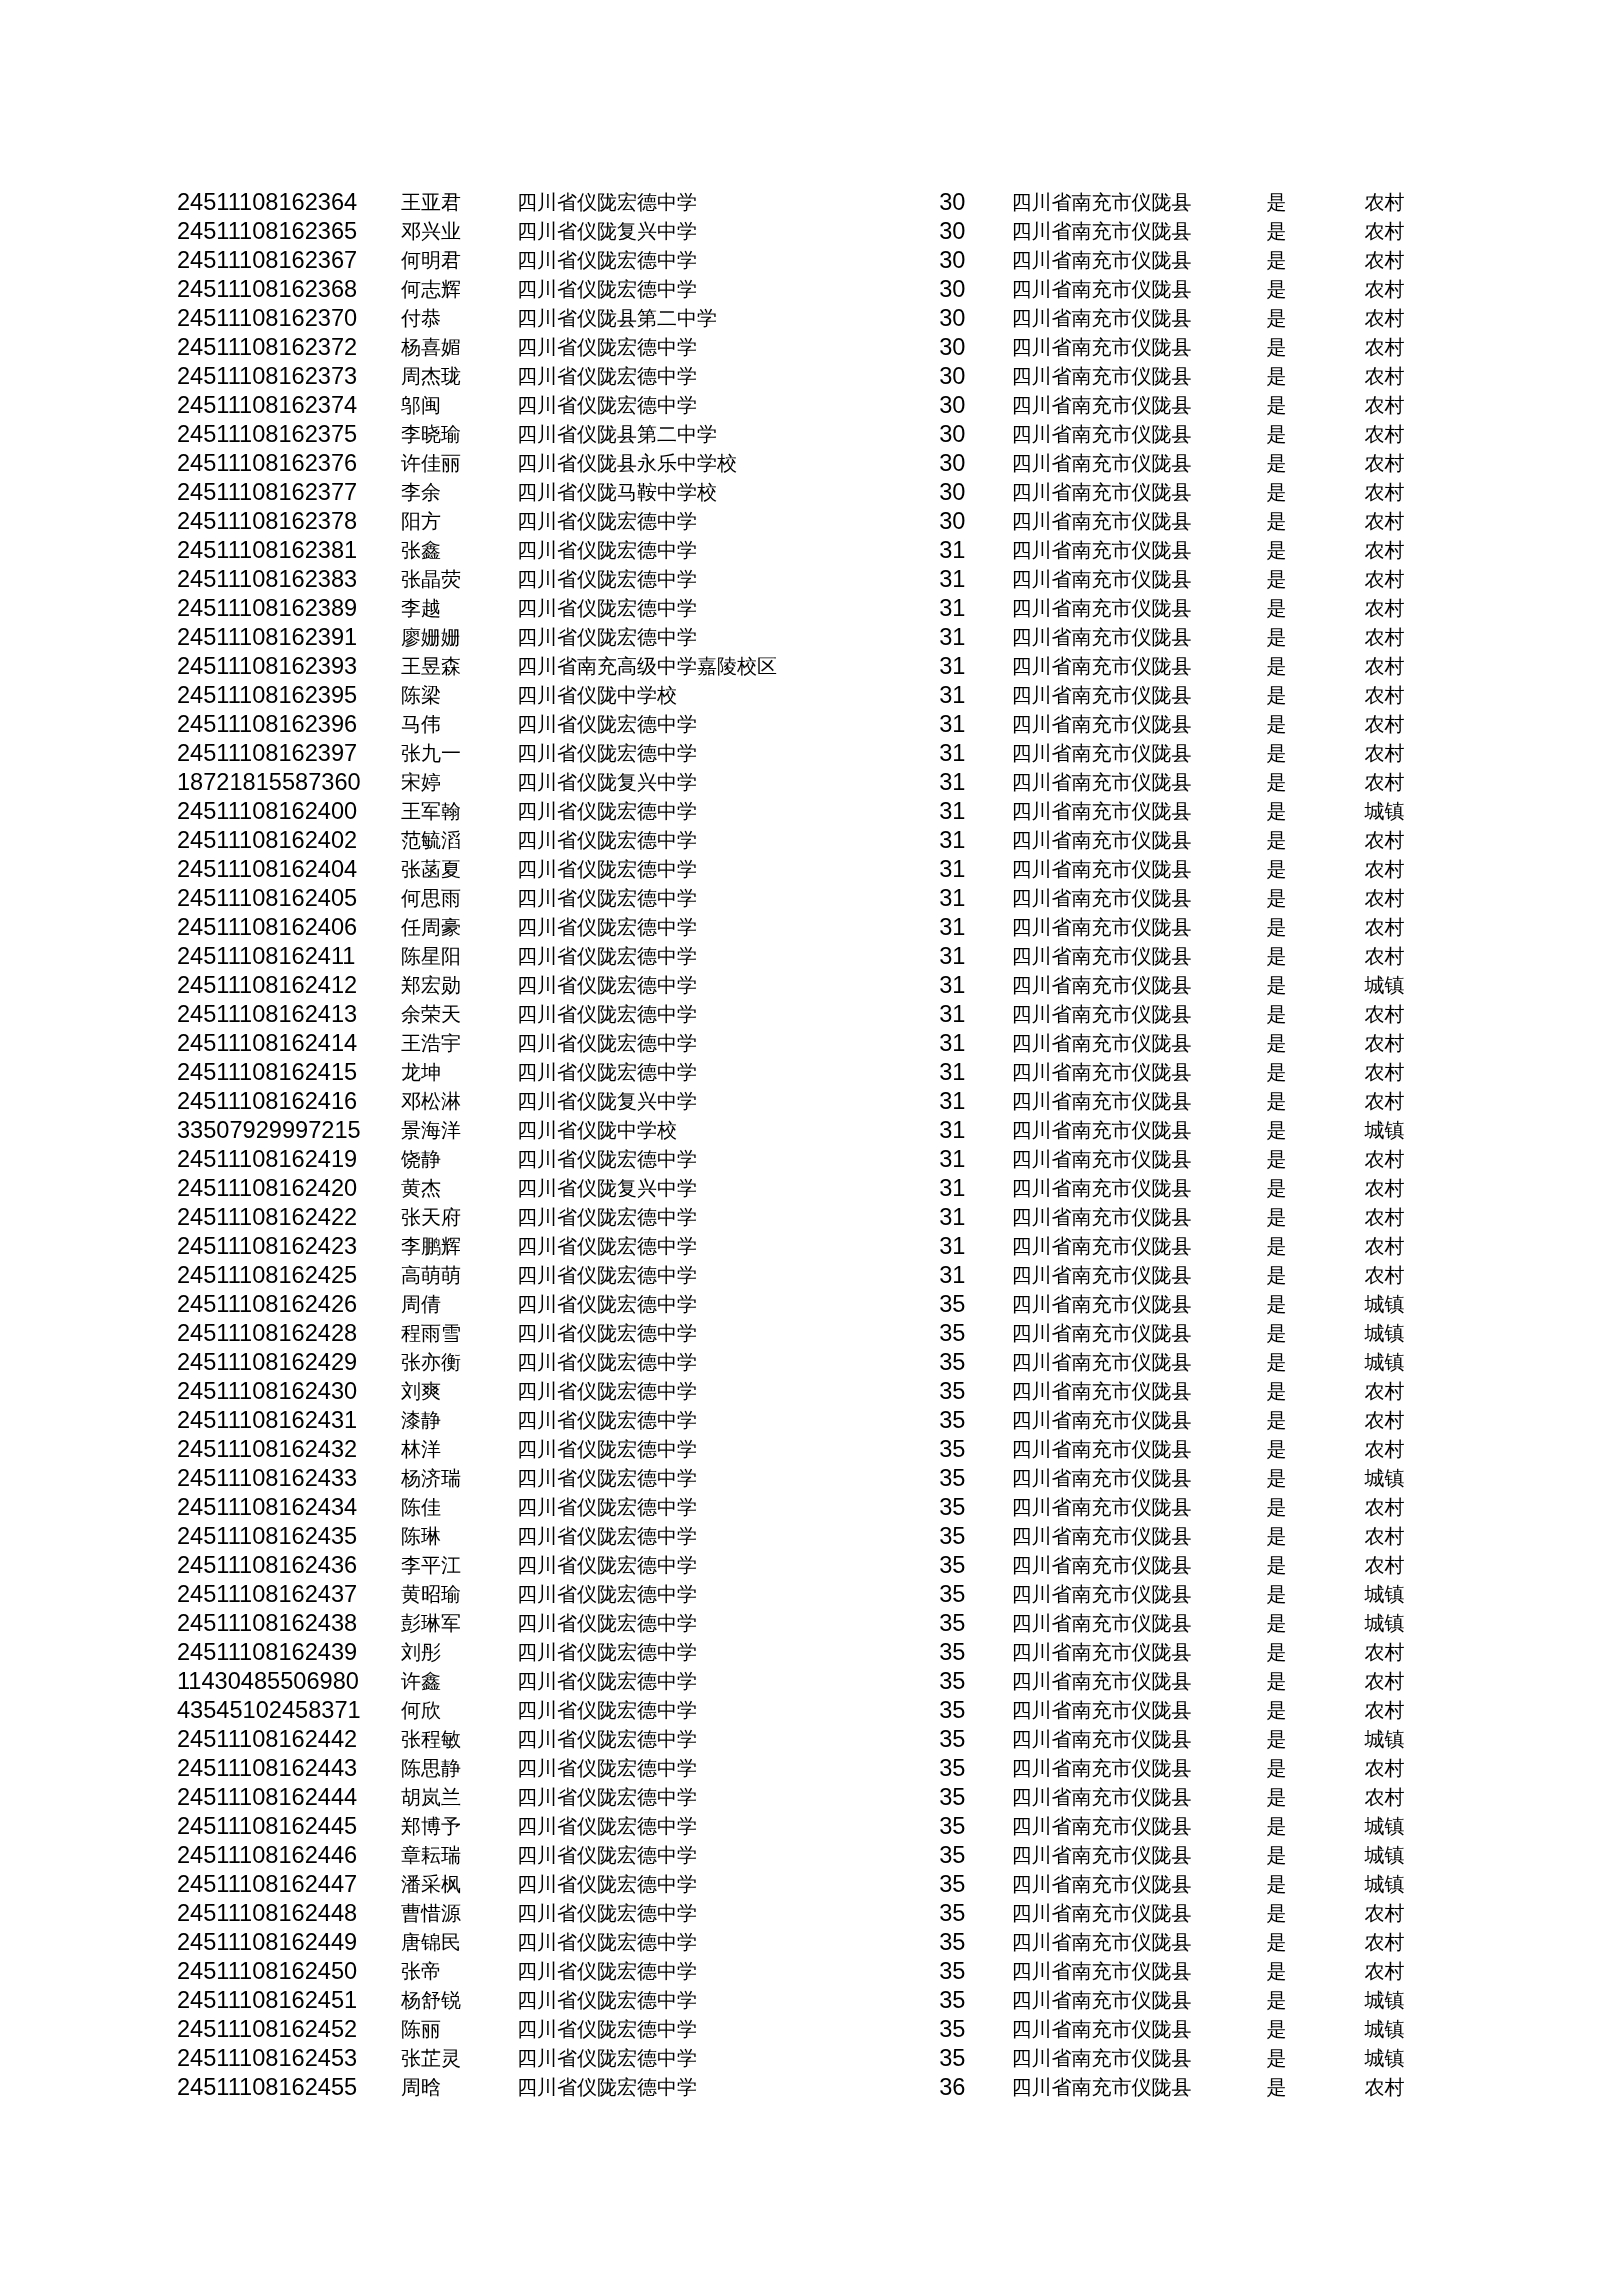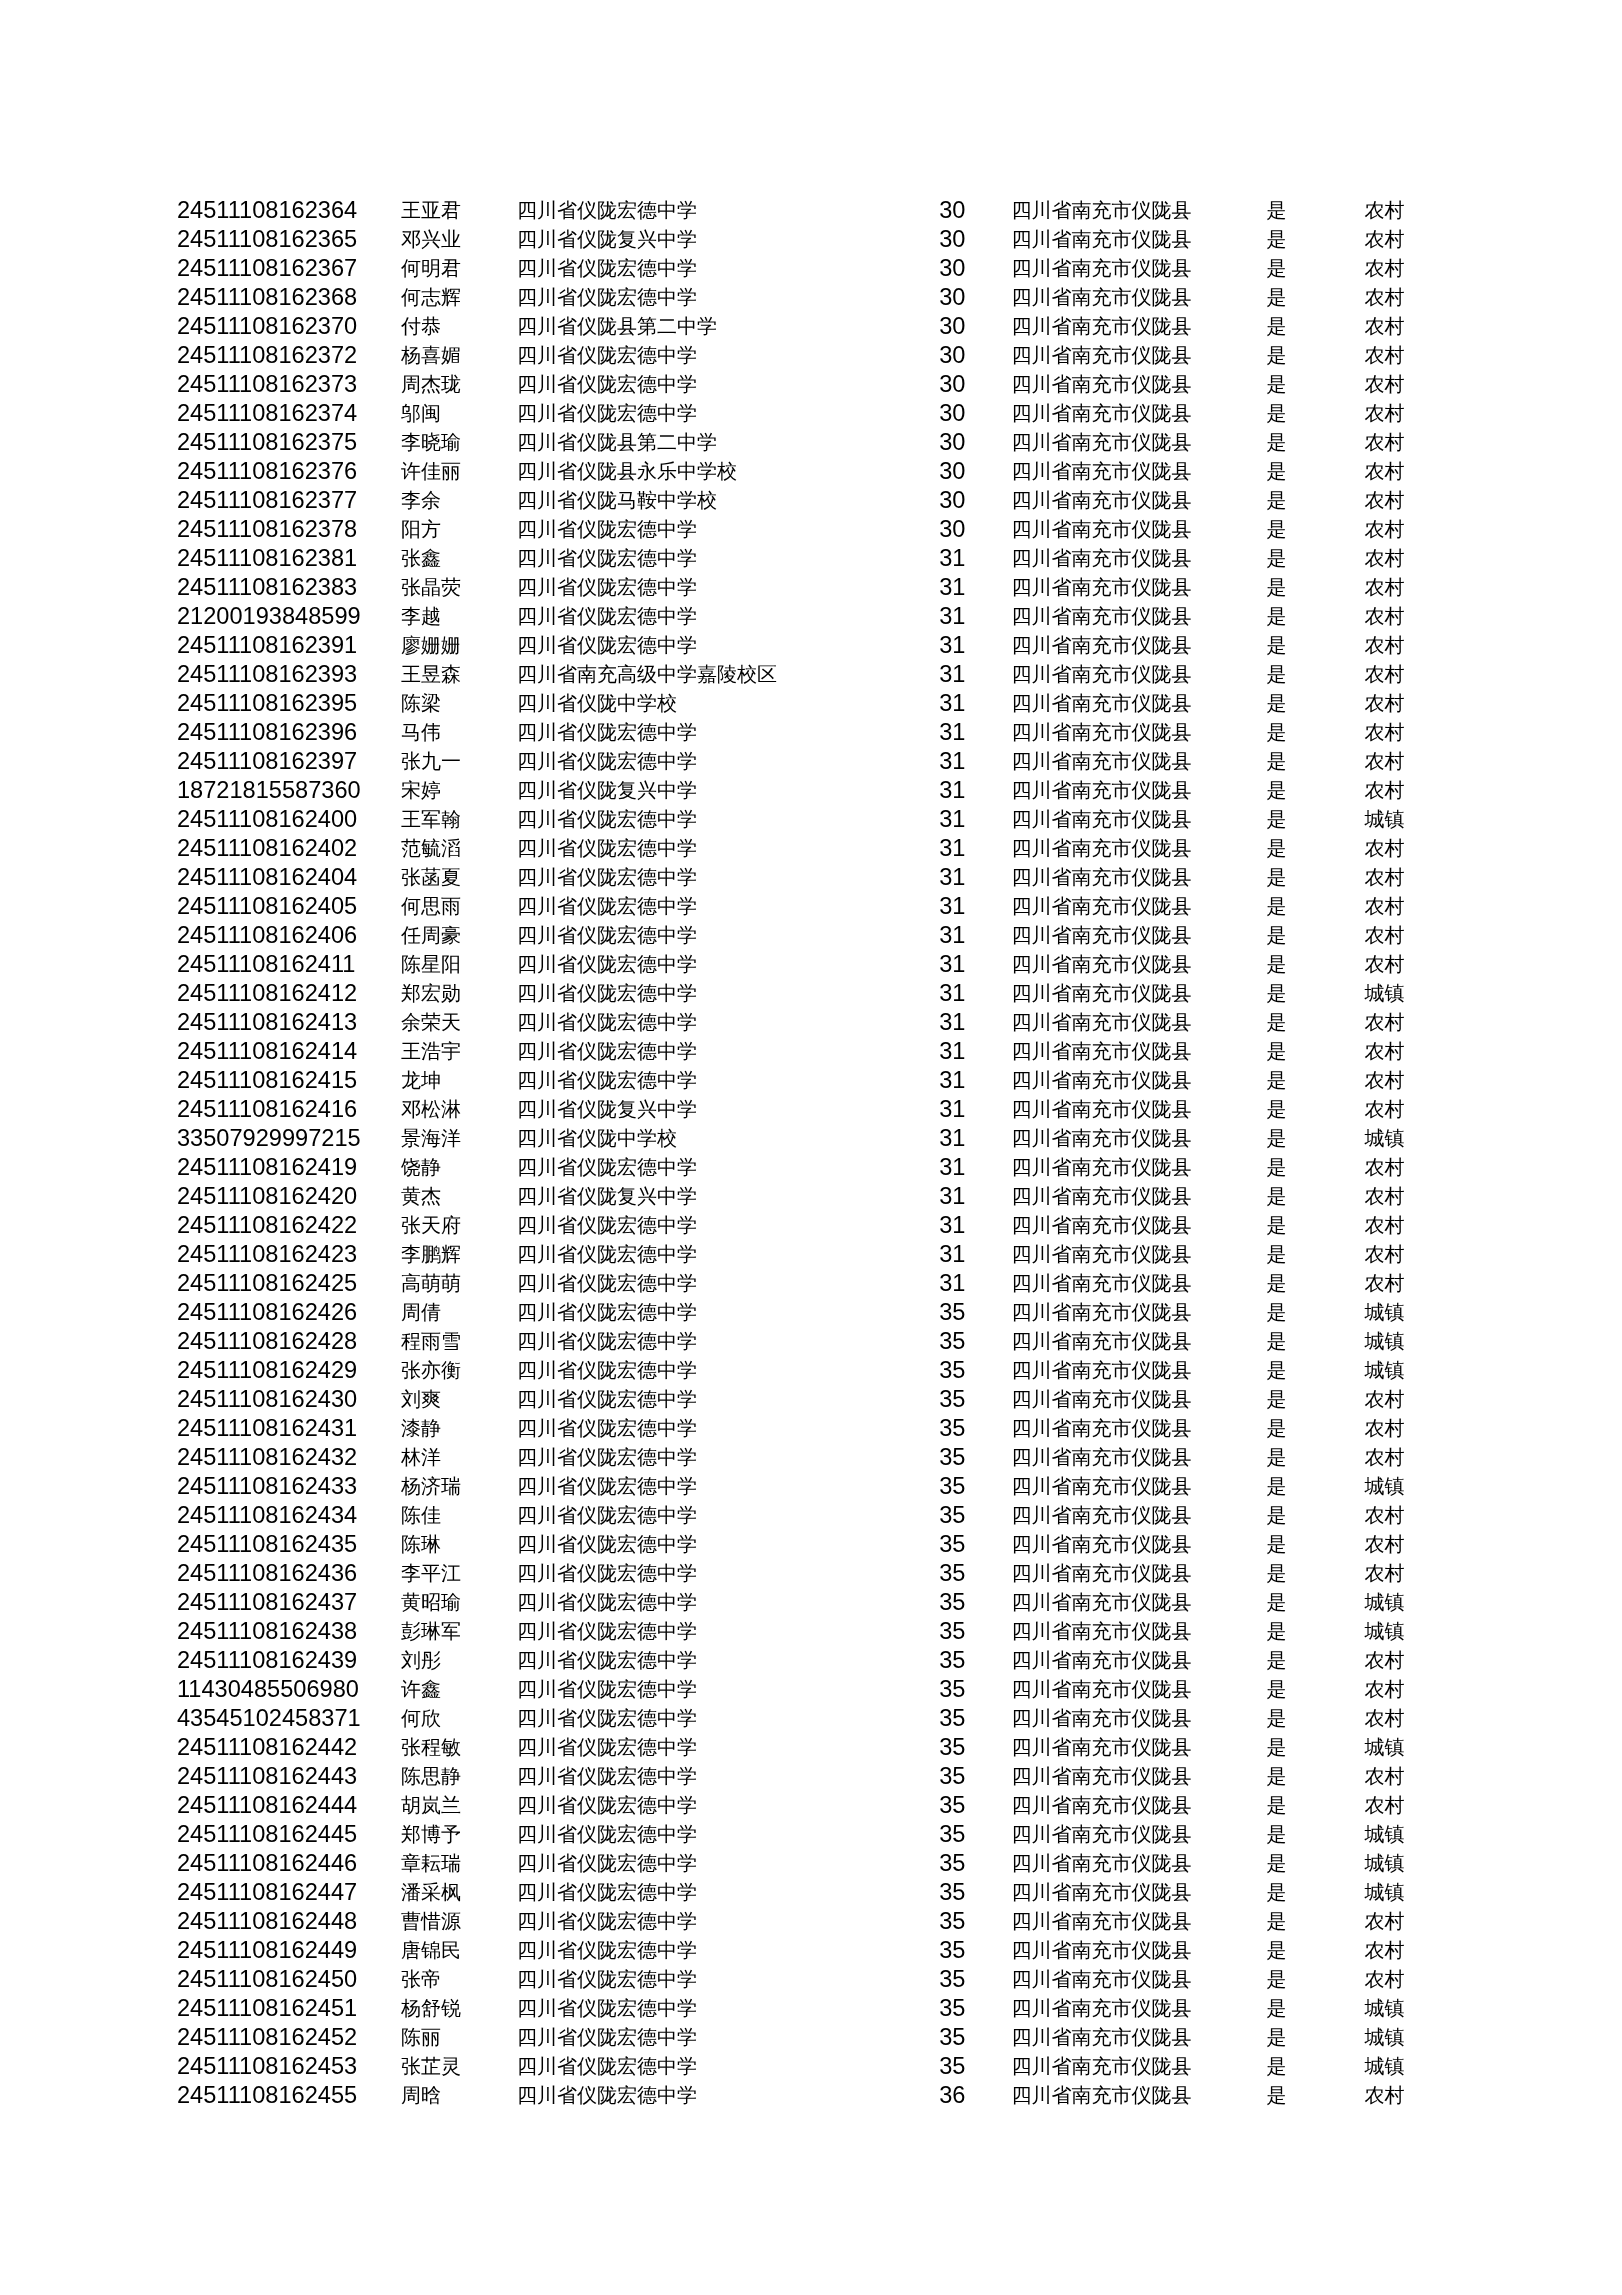--- a/index.html
+++ b/index.html
@@ -10,21 +10,21 @@
   body {
     width: 1623px;
     height: 2295px;
     position: relative;
     overflow: hidden;
     font-family: "Liberation Sans", sans-serif;
     color: #000000;
   }
   .sheet {
     position: absolute;
-    top: 196px;
+    top: 188px;
     left: 0;
     width: 1565px;
   }
   .row {
     display: grid;
     grid-template-columns: 224px 116px 419px 29.4px 301px 98px 258px;
     margin-left: 177px;
     height: 29px;
     align-items: center;
     white-space: nowrap;
@@ -184,21 +184,21 @@
     <div class="cell c-id">24511108162383</div>
     <div class="cell c-name">张晶荧</div>
     <div class="cell c-school">四川省仪陇宏德中学</div>
     <div class="cell c-count">31</div>
     <div class="cell c-region">四川省南充市仪陇县</div>
     <div class="cell c-yes">是</div>
     <div class="cell c-locality">农村</div>
   </div>
 
   <div class="row">
-    <div class="cell c-id">21200193848599</div>
+    <div class="cell c-id">24511108162389</div>
     <div class="cell c-name">李越</div>
     <div class="cell c-school">四川省仪陇宏德中学</div>
     <div class="cell c-count">31</div>
     <div class="cell c-region">四川省南充市仪陇县</div>
     <div class="cell c-yes">是</div>
     <div class="cell c-locality">农村</div>
   </div>
 
   <div class="row">
     <div class="cell c-id">24511108162391</div>

